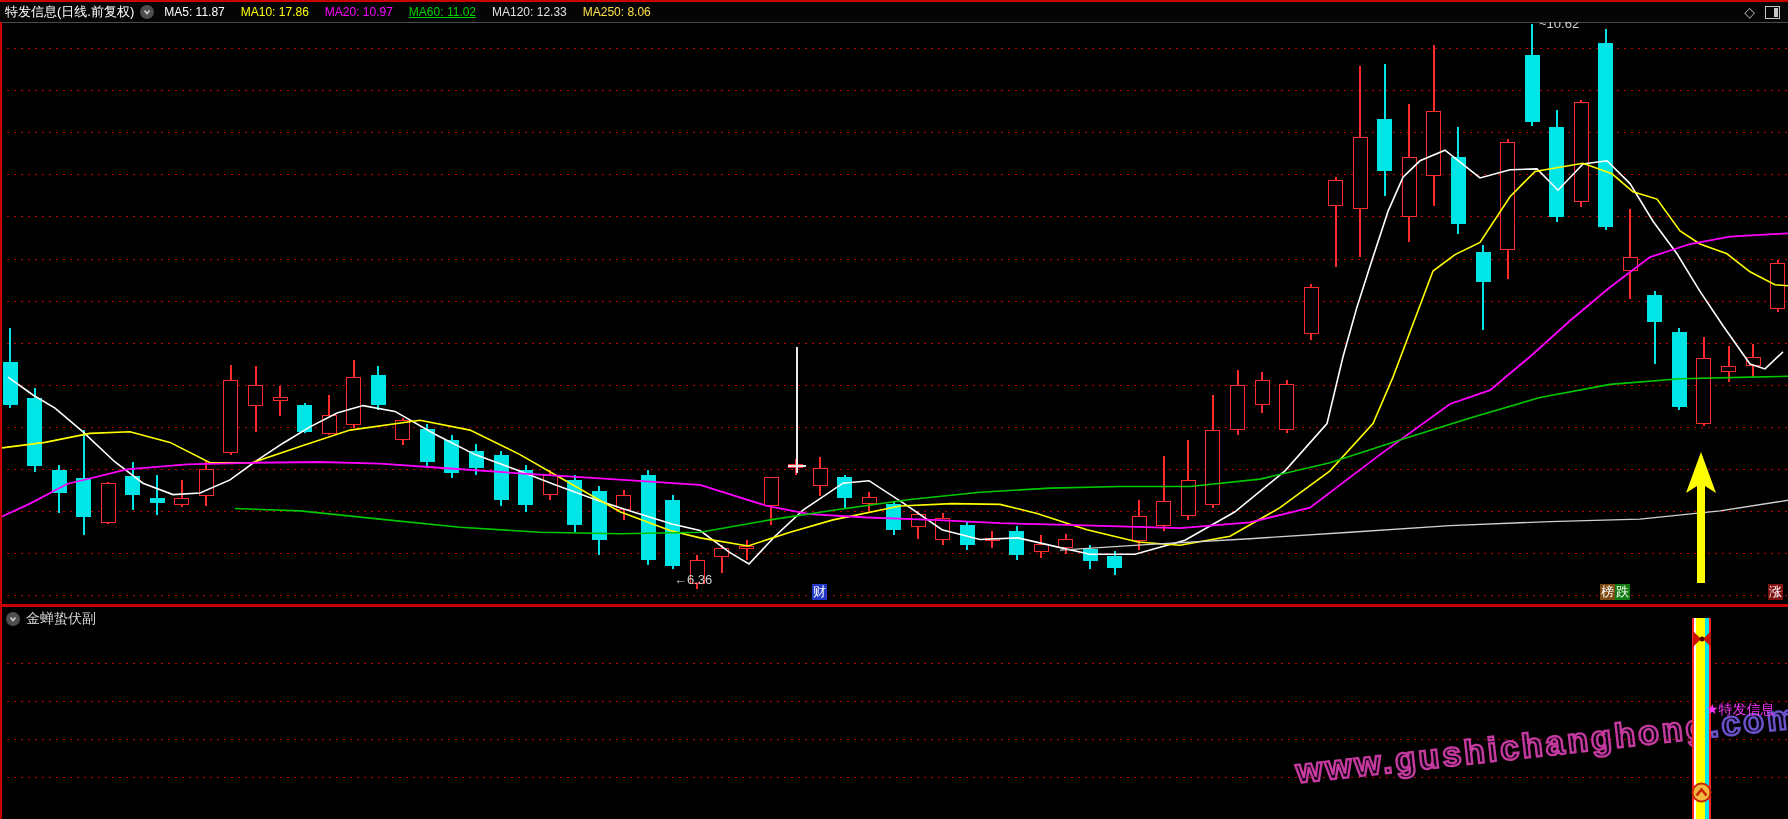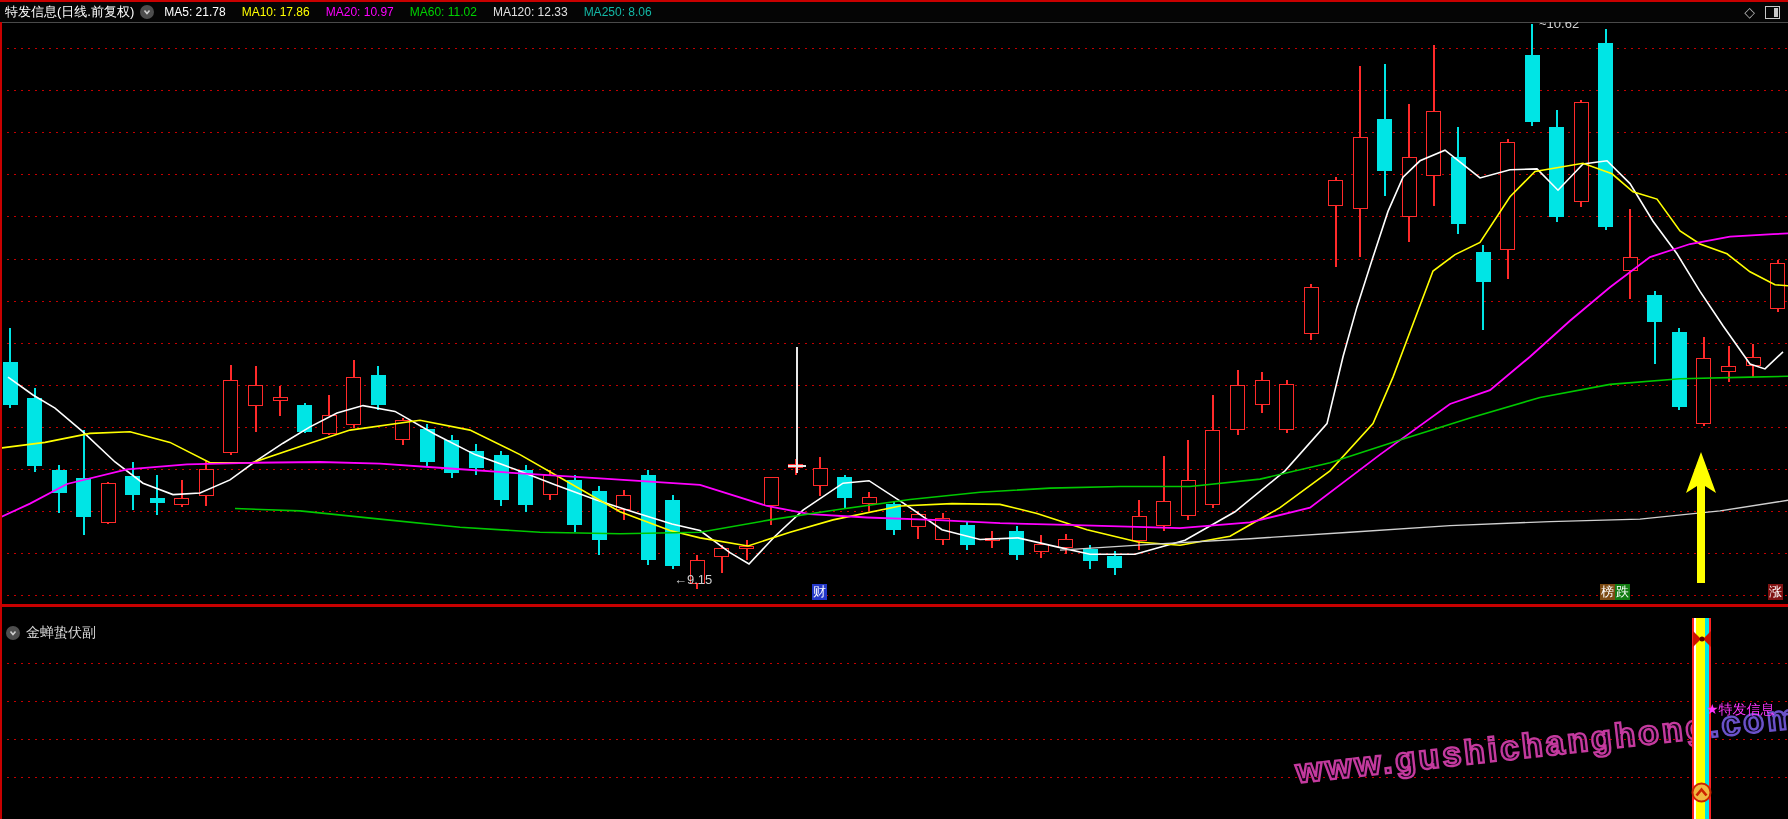--- a/index.html
+++ b/index.html
@@ -37,21 +37,21 @@
   .tagbox{position:absolute;font-size:13px;line-height:16px;padding:0 1px;color:#fff;white-space:nowrap;}
   #cai-tag{background:#2438c8;}
   #bang-tag{background:#7c4a12;color:#ffd98a;}
   #die-tag{background:#127c12;left:17px;position:relative;}
   #zhang-tag{background:#801212;}
   #bangdie-wrap{position:absolute;display:flex;}
   #bangdie-wrap span{font-size:13px;line-height:16px;padding:0 1px;color:#fff;}
   
   .xhair{position:absolute;background:#e8e8e8;}
   
-  #sub-title-row{position:absolute;left:0;top:17px;display:flex;align-items:center;}
+  #sub-title-row{position:absolute;left:0;top:3px;display:flex;align-items:center;}
   #sub-title-row .t{font-size:14px;color:#d8d8d8;margin-left:6px;}
   #signal-bar{position:absolute;left:1692px;top:11px;width:19px;height:201px;display:flex;z-index:6;}
   #signal-bar div{height:100%;}
   .st-r{width:2px;background:#ff2222;}
   .st-w{width:2px;background:#ffffff;}
   .st-y{width:9px;background:#ffff00;}
   .st-c{width:4px;background:#00e5e5;}
   #butterfly-icon{position:absolute;left:1691px;top:22px;z-index:7;}
   #coin-icon{position:absolute;left:1691px;top:175px;z-index:7;}
   #signal-label{position:absolute;left:1706px;top:94px;z-index:8;font-size:14px;color:#ff35ff;white-space:nowrap;}
@@ -68,26 +68,26 @@
   <div class="abs" id="top-red-line"></div>
 
   <div class="abs" id="titlebar">
     <span class="t">特发信息(日线.前复权)</span>
     <span class="circ-icon">
       <svg width="10" height="10">
           <path d="M2.5 3.5 L5 6.5 L7.5 3.5" stroke="#cfcfcf" stroke-width="1.6" fill="none"></path>
         </svg>
     </span>
     <div id="ma-values">
-        <span style="color: rgb(255, 255, 255);">MA5: 21.78</span>
+        <span style="color: rgb(255, 255, 255);">MA5: 11.87</span>
         <span style="color: rgb(255, 255, 0);">MA10: 17.86</span>
         <span style="color: rgb(255, 0, 255);">MA20: 10.97</span>
-        <span style="color: rgb(0, 210, 0);">MA60: 11.02</span>
+        <span style="color: rgb(0, 210, 0); text-decoration: underline;">MA60: 11.02</span>
         <span style="color: rgb(224, 224, 224);">MA120: 12.33</span>
-        <span style="color: #14b8a6;">MA250: 8.06</span>
+        <span style="color: #fde047;">MA250: 8.06</span>
       </div>
     <div id="tb-icons">
       <span id="diamond-icon">◇</span>
       <span id="window-icon">
           <div></div>
         </span>
     </div>
   </div>
 
   <div class="abs" id="main-chart">
@@ -260,21 +260,21 @@
         <polyline points="0,426.1 45,420.4 90,411.4 130,409.8 170,420.4 210,440.8 252,440.8 300,424.5 350,408.1 420,398.3 470,408.1 520,432.6 570,461.2 620,489.8 670,508.5 700,515.9 748,524.0 790,510.2 833,497.9 900,484.0 952,481.6 1000,482.4 1037,491.4 1087,507.7 1138,520.0 1180,523.2 1230,514.2 1280,485.7 1330,448.9 1373,401.6 1393,355.1 1413,302.0 1433,249.0 1455,232.6 1480,220.4 1510,174.7 1535,149.4 1583,141.2 1612,151.8 1633,169.8 1657,177.1 1680,209.0 1700,222.0 1727,231.8 1750,249.8 1775,262.8 1788,263.7" fill="none" stroke="#ffff00" stroke-width="1.6"></polyline>
         <polyline points="0,495.5 30,481.6 67,462.0 127,447.3 187,442.4 250,440.8 320,440.0 380,441.6 450,446.5 520,451.4 600,456.3 700,462.8 767,484.0 810,492.2 867,495.5 933,497.9 1000,501.2 1067,502.8 1180,506.1 1250,500.4 1310,485.7 1380,432.6 1450,382.0 1490,368.1 1530,334.7 1570,298.8 1610,265.3 1650,235.1 1690,222.0 1730,214.7 1773,212.2 1788,211.4" fill="none" stroke="#ff00ff" stroke-width="1.8"></polyline>
         <polyline points="235,486.5 300,488.9 380,497.1 460,505.3 540,510.2 620,511.8 700,510.2 770,497.9 840,487.3 910,477.5 980,470.2 1050,466.1 1120,464.5 1190,464.5 1260,457.1 1330,440.8 1400,417.9 1470,395.9 1540,375.5 1610,362.4 1680,356.7 1750,355.1 1788,354.3" fill="none" stroke="#00c800" stroke-width="1.6"></polyline>
         <polyline points="1060,528.1 1150,522.4 1250,516.7 1350,510.2 1450,503.6 1550,499.6 1640,497.1 1720,488.9 1788,478.3" fill="none" stroke="#d0d0d0" stroke-width="1.4"></polyline>
       </svg>
 
     <div class="xhair" style="left:796px;top:325px;width:2px;height:126px;"></div>
     <div class="xhair" style="left:788px;top:443px;width:18px;height:2px;"></div>
 
     <div class="annot" style="left:1539px;top:-6px;">~10.62</div>
-    <div class="annot" style="left:674px;top:550px;">←9.15</div>
+    <div class="annot" style="left:674px;top:550px;">←6.36</div>
     <div class="tagbox" id="cai-tag" style="left:812px;top:562px;">财</div>
     <div id="bangdie-wrap" style="left:1600px;top:562px;">
       <span id="bang-tag">榜</span>
       <span id="die-tag" style="background:#127c12;left:0;">跌</span>
     </div>
     <div class="tagbox" id="zhang-tag" style="left:1768px;top:562px;">涨</div>
 
     <svg id="arrow-svg" width="1788" height="582">
       <polygon points="1701,430 1686,471 1697,464 1697,561 1705,561 1705,464 1716,471" fill="#ffff00"></polygon>
     </svg>

